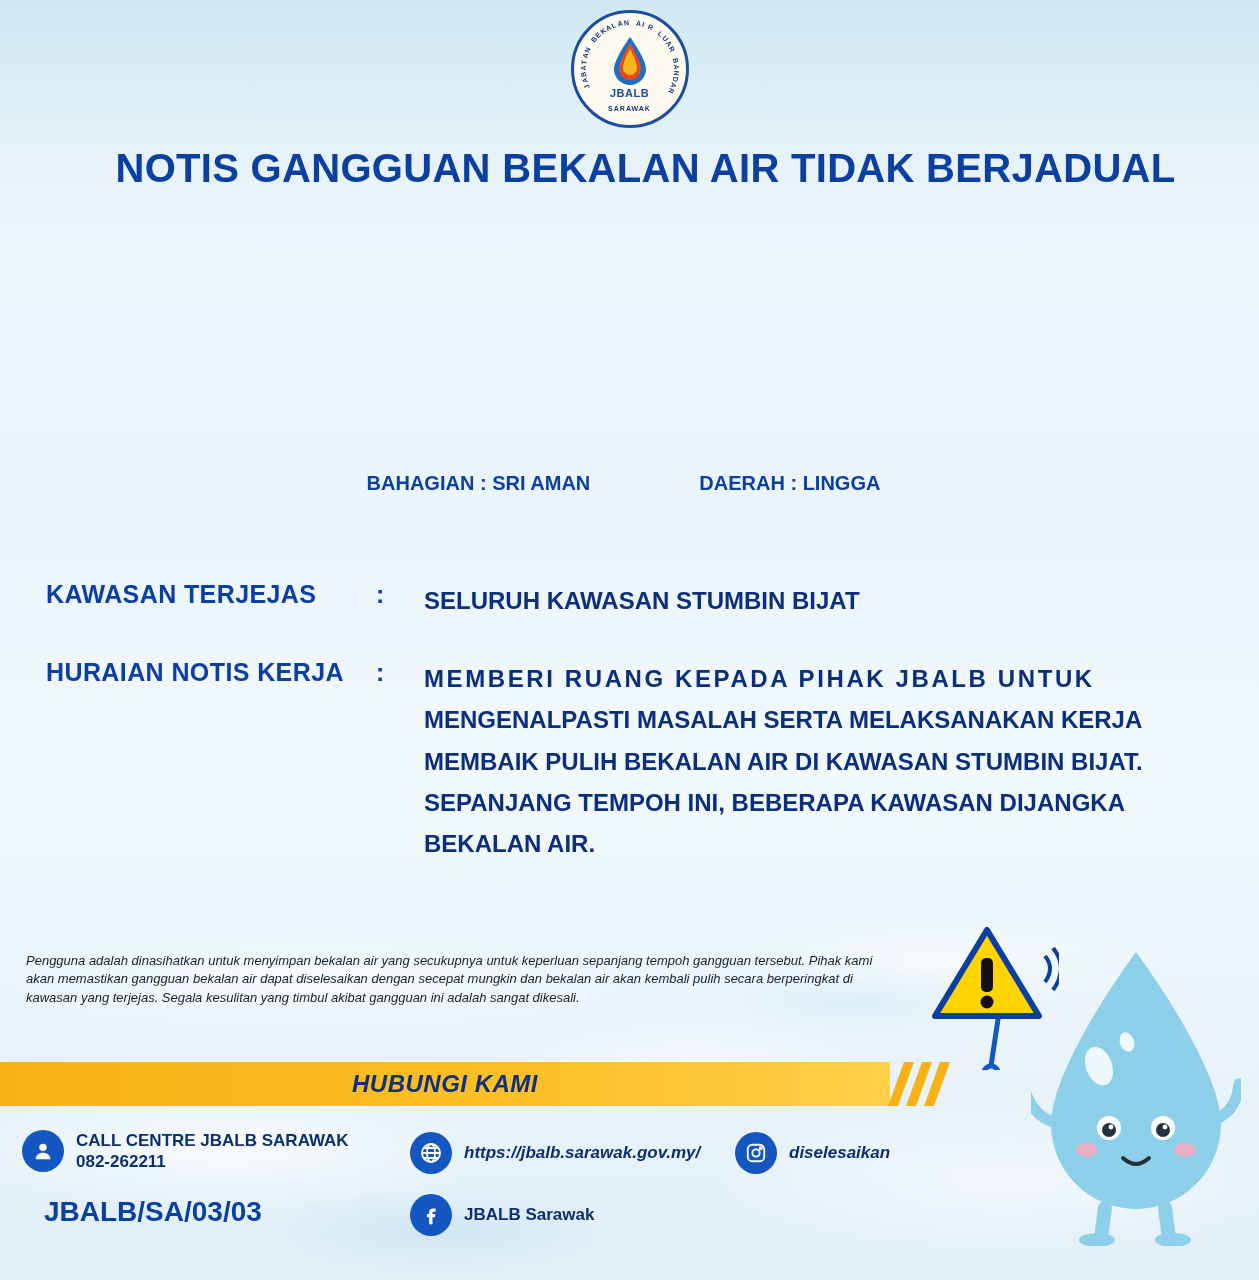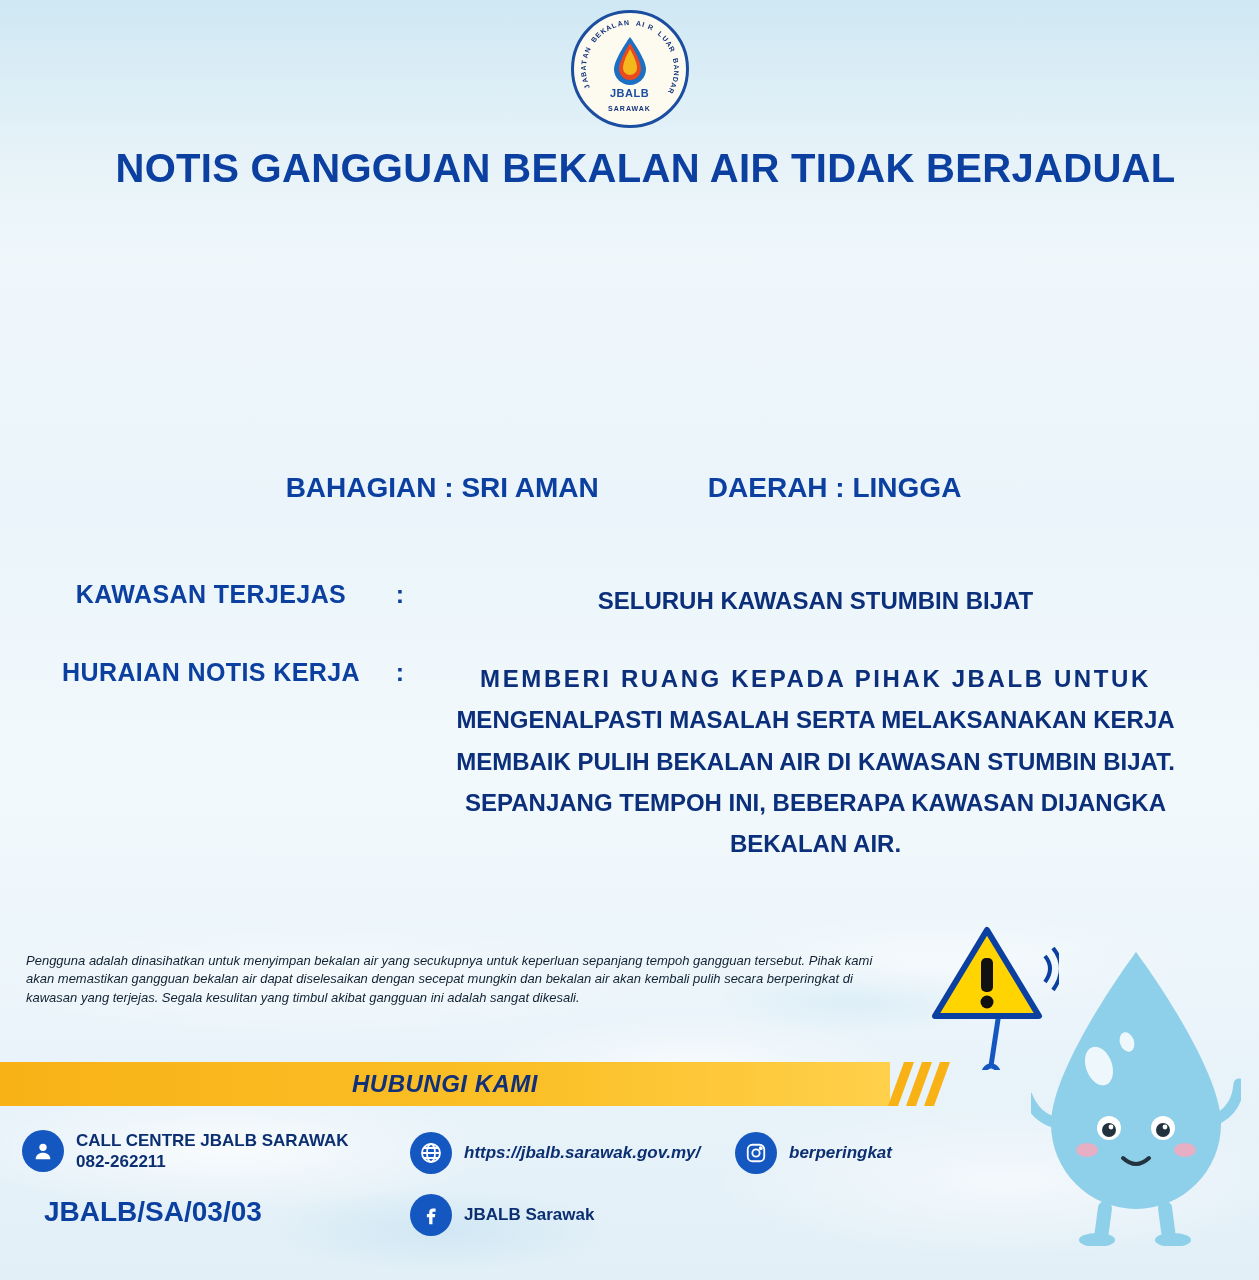--- a/index.html
+++ b/index.html
@@ -136,32 +136,31 @@
   }
 
   
   .region-row {
     position: absolute;
     top: 472px;
     left: 0; right: 12px;
     display: flex;
     justify-content: center;
     gap: 109px;
-    font-size: 28px;
+    font-size: 20px;
     font-weight: bold;
     color: #0b3fa0;
   }
   .region-item { white-space: nowrap; }
 
   
   .detail {
     position: absolute;
     left: 46px;
     right: 52px;
-    text-align: center;
   }
   .row-area { top: 580px; }
   .row-desc { top: 658px; }
   .detail-row {
     display: flex;
     align-items: flex-start;
   }
   .lbl {
     width: 330px;
     font-size: 25px;
@@ -461,21 +460,21 @@
     </div>
 
     <div class="citem" style="left:735px; top:10px;">
       <div class="cicon">
         <svg width="22" height="22" viewBox="0 0 24 24" fill="none" stroke="#fff" stroke-width="2">
           <rect x="3" y="3" width="18" height="18" rx="5"></rect>
             <circle cx="12" cy="12" r="4"></circle>
             <circle cx="17.2" cy="6.8" r="1.2" fill="#fff"></circle>
         </svg>
       </div>
-      <div class="link-text">berperingkat</div>
+      <div class="link-text">diselesaikan</div>
     </div>
 
     <div class="citem" style="left:410px; top:72px;">
       <div class="cicon">
         <svg width="22" height="22" viewBox="0 0 24 24" fill="#fff">
           <path d="M14.5 8.5h2.5V5h-2.8C11.6 5 10 6.6 10 9.2V11H7.5v3.5H10V22h3.6v-7.5h2.6l.5-3.5h-3.1V9.6c0-.8.3-1.1 1-1.1z"></path>
         </svg>
       </div>
       <div class="ctext-sub">JBALB Sarawak</div>
     </div>

